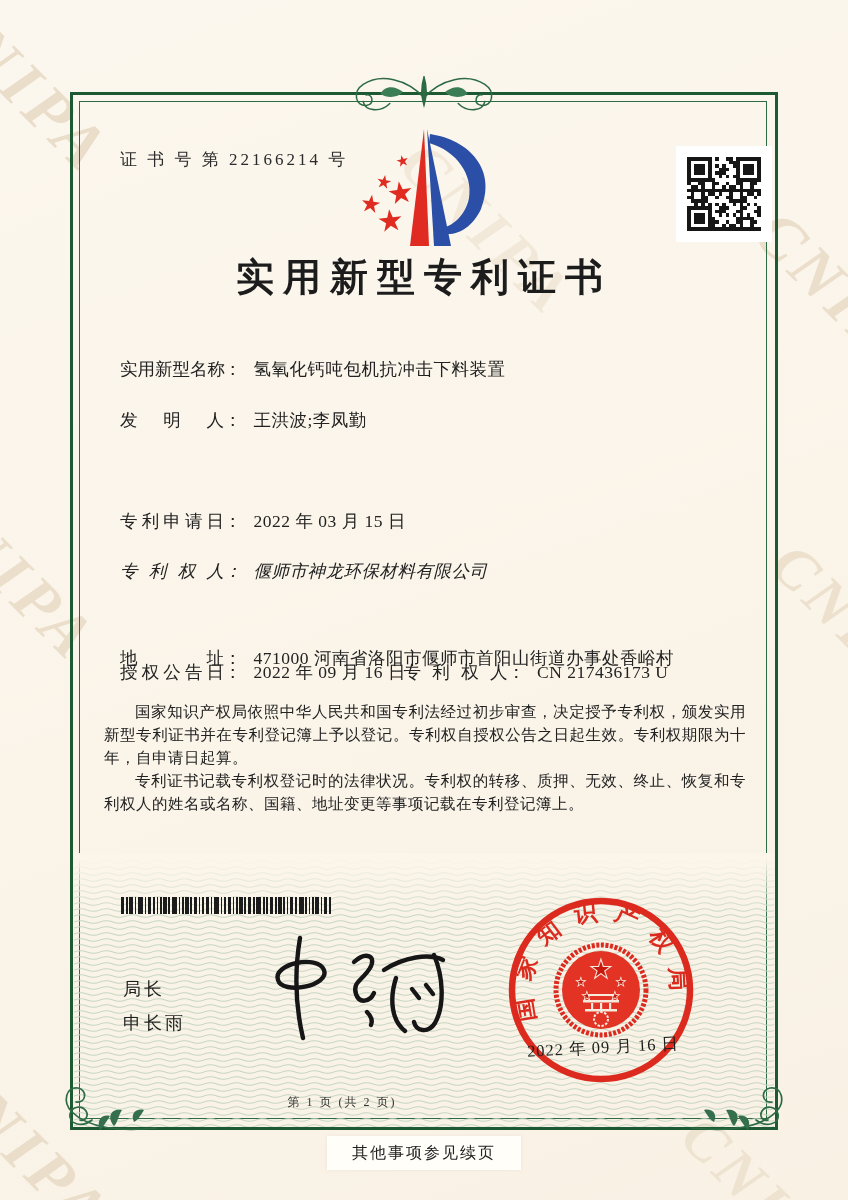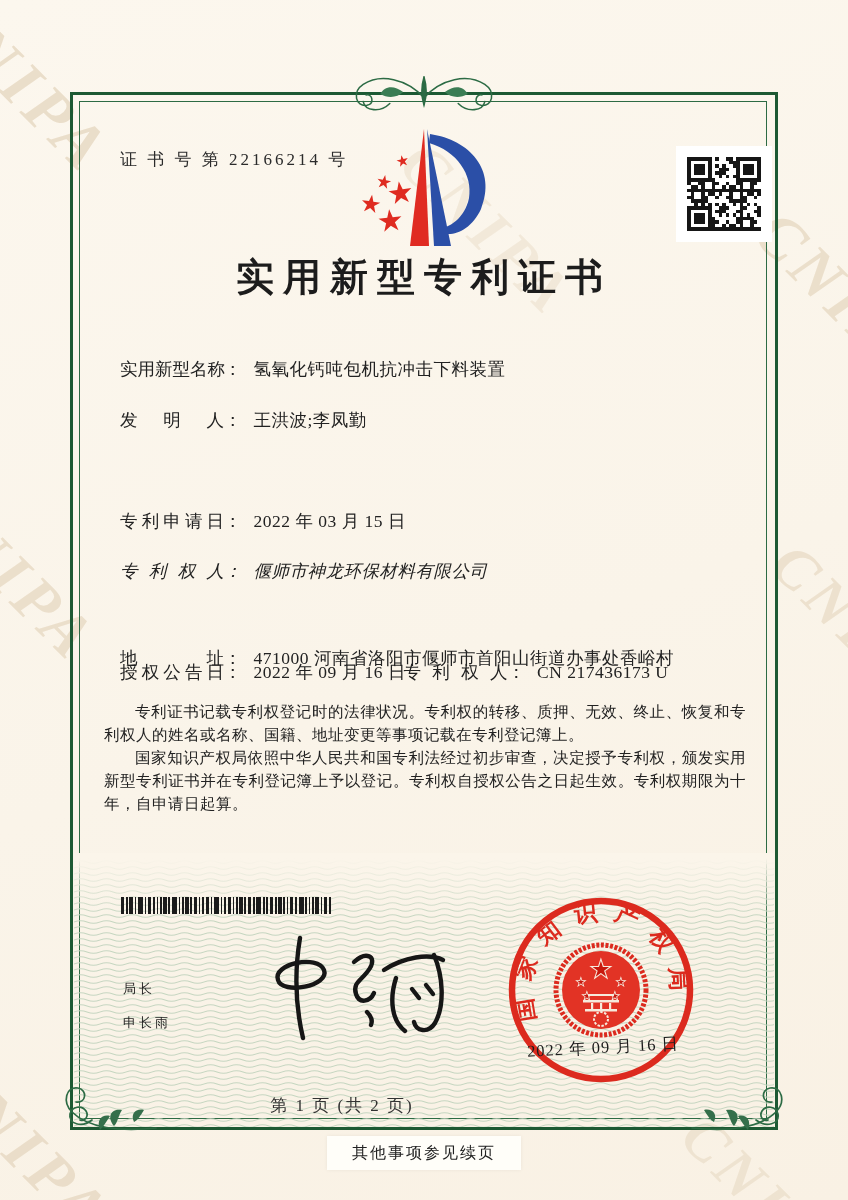--- a/index.html
+++ b/index.html
@@ -56,31 +56,31 @@
 
   
   .green-zone{position:absolute;left:74px;top:853px;width:700px;height:274px;overflow:hidden;}
   .green-zone svg{display:block;}
   .green-fade{position:absolute;left:0;top:0;width:100%;height:64px;
               background:linear-gradient(#fbf5ea 8%,rgba(251,245,234,0));}
 
   .barcode{position:absolute;left:121px;top:897px;height:17px;white-space:nowrap;
            font-size:0;}
   .signatory{position:absolute;left:123px;top:972px;font-family:"Liberation Sans","DejaVu Sans",sans-serif;
-             font-size:13px;color:#1f1f1f;letter-spacing:3px;line-height:34px;}
+             font-size:18px;color:#1f1f1f;letter-spacing:3px;line-height:34px;}
   .signature{position:absolute;left:238px;top:928px;width:210px;height:120px;}
 
   
   .seal{position:absolute;left:505px;top:894px;width:192px;height:192px;}
   .seal-date{position:absolute;left:22px;top:142px;width:180px;font-size:16.5px;
              color:#1c1c1c;letter-spacing:1px;transform:rotate(-3deg);}
 
   
   .page-num{position:absolute;left:0;top:1094px;width:684px;text-align:center;
-            font-size:17px;color:#333;letter-spacing:2px;}
+            font-size:12px;color:#333;letter-spacing:2px;}
   .corner-orn{position:absolute;width:104px;height:58px;}
   .corner-orn.left{left:56px;top:1076px;}
   .corner-orn.right{left:688px;top:1076px;transform:scaleX(-1);}
   .top-orn{position:absolute;left:329px;top:64px;width:190px;height:58px;}
   .cont-box{position:absolute;left:327px;top:1136px;width:194px;height:34px;background:#fffef9;
             box-shadow:0 0 4px rgba(0,0,0,.06);text-align:center;line-height:34px;
             font-size:16px;color:#222;letter-spacing:2px;}
 </style>
 </head>
 <body>
@@ -586,22 +586,22 @@
     <span class="flabel">专利权人</span><span class="fcolon">：</span><span class="fvalue">偃师市神龙环保材料有限公司</span>
   </div>
   <div class="field-row" style="top:646px;">
     <span class="flabel">地址</span><span class="fcolon">：</span><span class="fvalue">471000 河南省洛阳市偃师市首阳山街道办事处香峪村</span>
   </div>
   <div class="field-row" style="top:660px;">
     <span class="flabel">授权公告日</span><span class="fcolon">：</span><span class="gval1">2022 年 09 月 16 日</span><span class="flabel">专利权人</span><span class="fcolon">：</span><span class="fvalue">CN 217436173 U</span>
   </div>
 
   <div class="para-block">
+    <p>国家知识产权局依照中华人民共和国专利法经过初步审查，决定授予专利权，颁发实用新型专利证书并在专利登记簿上予以登记。专利权自授权公告之日起生效。专利权期限为十年，自申请日起算。</p>
     <p>专利证书记载专利权登记时的法律状况。专利权的转移、质押、无效、终止、恢复和专利权人的姓名或名称、国籍、地址变更等事项记载在专利登记簿上。</p>
-    <p>国家知识产权局依照中华人民共和国专利法经过初步审查，决定授予专利权，颁发实用新型专利证书并在专利登记簿上予以登记。专利权自授权公告之日起生效。专利权期限为十年，自申请日起算。</p>
   </div>
 
   <div class="green-zone">
     <svg width="700" height="274">
       <defs>
         <pattern id="gw" width="26" height="6" patternUnits="userSpaceOnUse">
           <path d="M0,3 Q6.5,0.6 13,3 T26,3" fill="none" stroke="#c6d6c1" stroke-width="1.1"></path>
         </pattern>
       </defs>
       <rect width="700" height="274" fill="url(#gw)"></rect>

